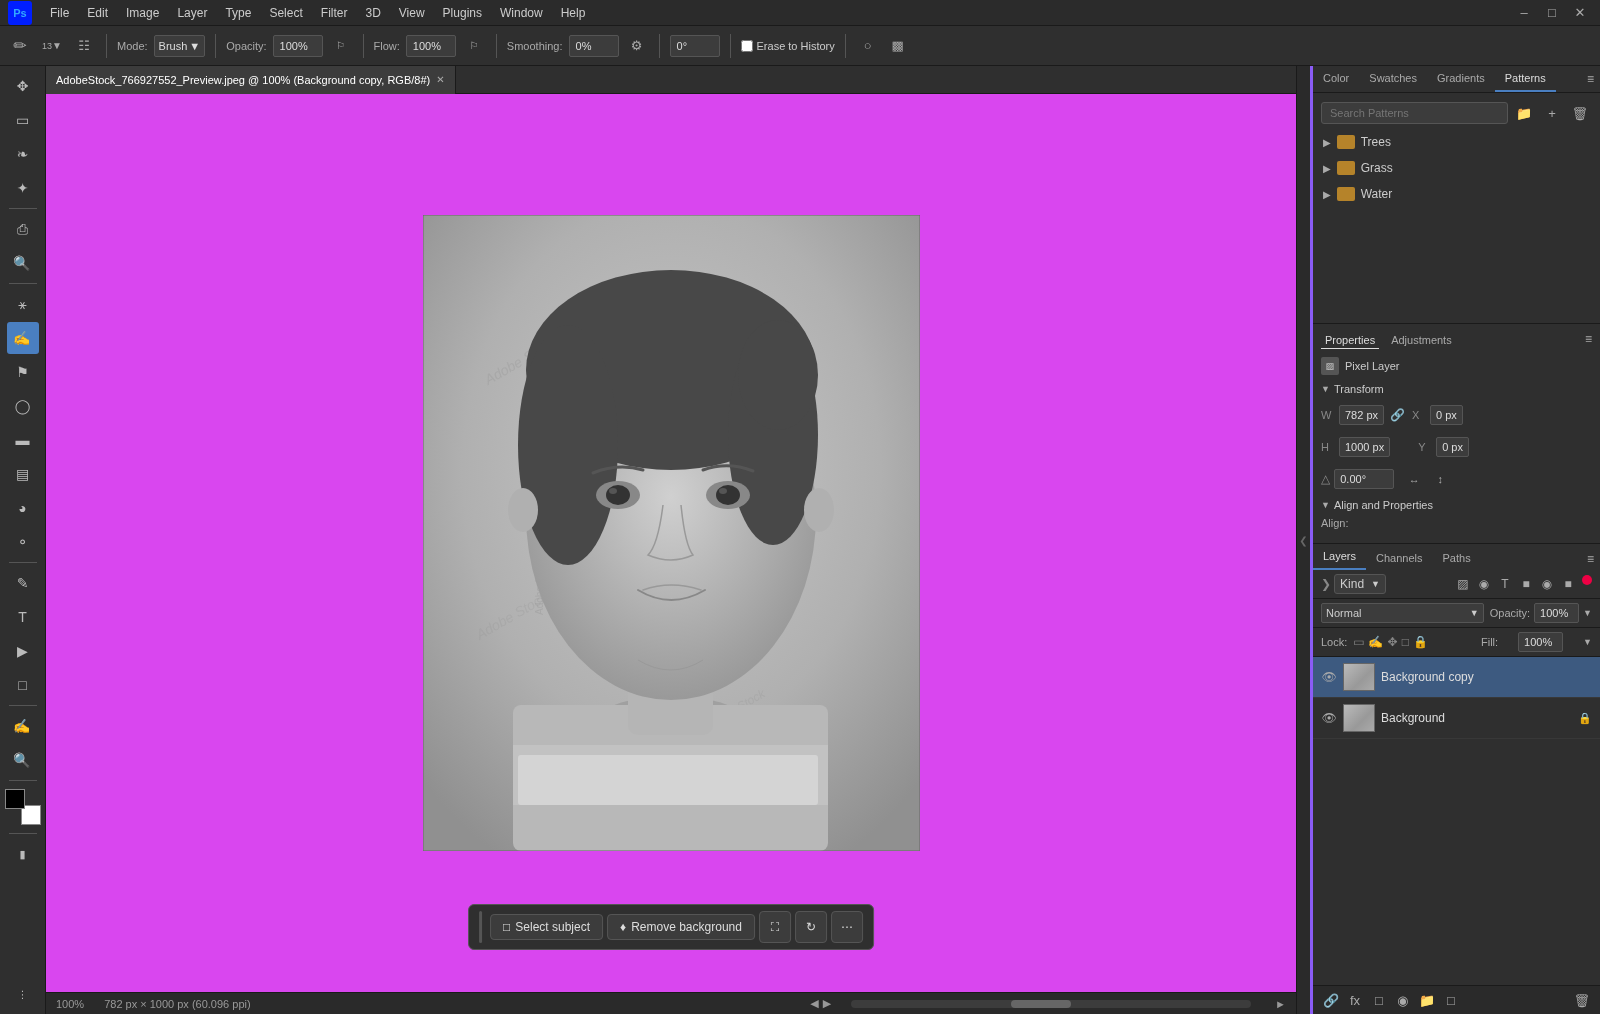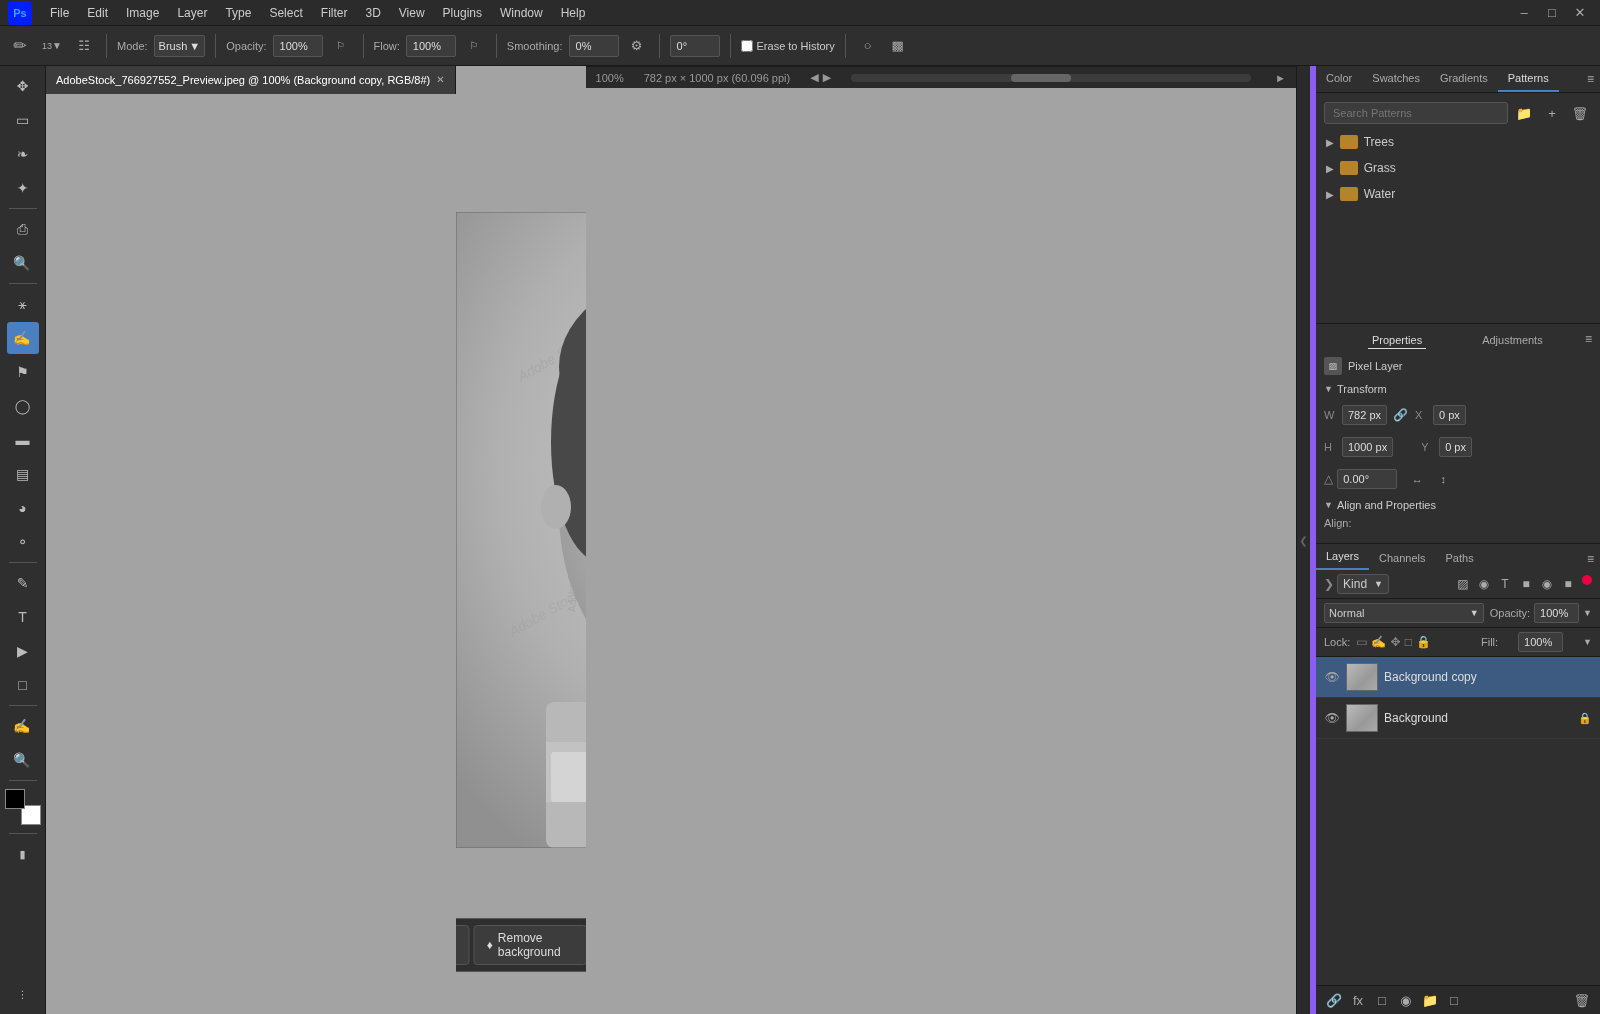--- a/index.html
+++ b/index.html
@@ -24,59 +24,59 @@
 
     
     #lefttoolbar { width: 46px; background: #2f2f2f; border-right: 1px solid #1a1a1a; display: flex; flex-direction: column; align-items: center; padding: 4px 0; gap: 2px; overflow: hidden; }
     .tool-btn { width: 32px; height: 32px; display: flex; align-items: center; justify-content: center; cursor: pointer; border-radius: 3px; color: #bbb; font-size: 14px; position: relative; }
     .tool-btn.active { background: #4a7fc1; color: white; }
     .tool-sep { width: 28px; height: 1px; background: #555; margin: 2px 0; }
     .swatch-fg { width: 20px; height: 20px; background: #000; border: 1px solid #888; position: absolute; top: 0; left: 0; }
     .swatch-bg { width: 20px; height: 20px; background: #fff; border: 1px solid #888; position: absolute; bottom: 0; right: 0; }
 
     
-    #canvas-area { flex: 1; background: #a3a3a3; position: relative; overflow: hidden; display: flex; }
+    #canvas-area { flex: 1; background: #d946ef; position: relative; overflow: hidden; display: flex; flex-direction: column; }
     #tab-bar { display: flex; align-items: center; background: #2f2f2f; height: 28px; padding: 0 0; border-bottom: 1px solid #1a1a1a; }
     .canvas-tab { display: flex; align-items: center; background: #4a4a4a; padding: 0 10px; height: 28px; font-size: 11px; color: #ddd; gap: 6px; border-right: 1px solid #1a1a1a; cursor: pointer; }
     .canvas-tab.active { background: #3c3c3c; color: #fff; }
     .tab-close { color: #aaa; font-size: 10px; cursor: pointer; }
     #canvas-wrap { flex: 1; position: relative; display: flex; align-items: center; justify-content: center; overflow: hidden; }
     #canvas-img { width: 497px; height: 636px; background: #888; position: relative; overflow: hidden; }
 
     
     #bottom-floating { position: absolute; bottom: 30px; left: 50%; transform: translateX(-50%); display: flex; align-items: center; gap: 4px; background: #2f2f2f; border: 1px solid #555; border-radius: 6px; padding: 6px 10px; }
     .float-btn { display: flex; align-items: center; gap: 5px; padding: 5px 12px; background: #3c3c3c; border: 1px solid #555; border-radius: 4px; color: #ddd; cursor: pointer; font-size: 12px; }
     .float-icon-btn { width: 32px; height: 32px; display: flex; align-items: center; justify-content: center; background: #3c3c3c; border: 1px solid #555; border-radius: 4px; color: #ddd; cursor: pointer; }
 
     
     #statusbar { height: 22px; background: #2a2a2a; border-top: 1px solid #1a1a1a; display: flex; align-items: center; padding: 0 10px; gap: 20px; font-size: 11px; color: #999; }
     .scrollbar-h { width: 400px; height: 8px; background: #3c3c3c; border-radius: 4px; position: relative; }
     .scrollbar-thumb { width: 60px; height: 8px; background: #666; border-radius: 4px; position: absolute; left: 160px; }
 
     
-    #rightpanel { width: 290px; background: #2f2f2f; border-left: 6px solid #8b5cf6; display: flex; flex-direction: column; overflow: hidden; }
+    #rightpanel { width: 290px; background: #2f2f2f; border-left: 3px solid #8b5cf6; display: flex; flex-direction: column; overflow: hidden; }
 
     
     #panel-tabs { display: flex; background: #2f2f2f; border-bottom: 1px solid #1a1a1a; align-items: center; }
     .panel-tab { padding: 6px 10px; font-size: 11px; color: #aaa; cursor: pointer; border-bottom: 2px solid transparent; }
     .panel-tab.active { color: #ddd; border-bottom: 2px solid #4a7fc1; }
     .panel-tab-more { margin-left: auto; padding: 4px 6px; color: #aaa; cursor: pointer; font-size: 12px; }
 
     
     #patterns-panel { flex: 1; overflow-y: auto; padding: 8px; }
     .search-bar { width: 100%; background: #3c3c3c; border: 1px solid #555; color: #ccc; padding: 4px 8px; font-size: 11px; border-radius: 3px; margin-bottom: 8px; }
     .pattern-group { margin-bottom: 4px; }
     .pattern-group-header { display: flex; align-items: center; gap: 6px; padding: 4px 2px; cursor: pointer; color: #ccc; font-size: 12px; }
     .pattern-group-arrow { font-size: 10px; color: #aaa; }
     .pattern-folder-icon { width: 18px; height: 14px; background: #b5832a; border-radius: 2px; display: flex; align-items: center; justify-content: center; }
 
     
     #properties-section { border-top: 1px solid #1a1a1a; padding: 8px; }
     .props-tabs { display: flex; gap: 8px; margin-bottom: 8px; }
-    .props-tab { font-size: 11px; color: #aaa; cursor: pointer; padding: 2px 4px; margin-left: 44px; }
+    .props-tab { font-size: 11px; color: #aaa; cursor: pointer; padding: 2px 4px; }
     .props-tab.active { color: #ddd; border-bottom: 1px solid #ddd; }
     .props-tab-more { margin-left: auto; color: #aaa; font-size: 12px; cursor: pointer; }
     .pixel-layer-row { display: flex; align-items: center; gap: 6px; margin-bottom: 8px; font-size: 11px; color: #ccc; }
     .pixel-layer-icon { width: 18px; height: 18px; background: #555; border-radius: 2px; display: flex; align-items: center; justify-content: center; font-size: 9px; }
 
     .section-header { display: flex; align-items: center; gap: 4px; font-size: 11px; color: #ccc; margin-bottom: 6px; cursor: pointer; }
     .section-arrow { font-size: 9px; color: #aaa; }
     .transform-row { display: flex; align-items: center; gap: 4px; font-size: 11px; color: #aaa; }
     .transform-label { width: 14px; color: #888; }
     .transform-val { background: #3c3c3c; border: 1px solid #555; color: #ddd; padding: 2px 5px; font-size: 11px; height: 20px; border-radius: 2px; flex: 1; display: flex; align-items: center; }

